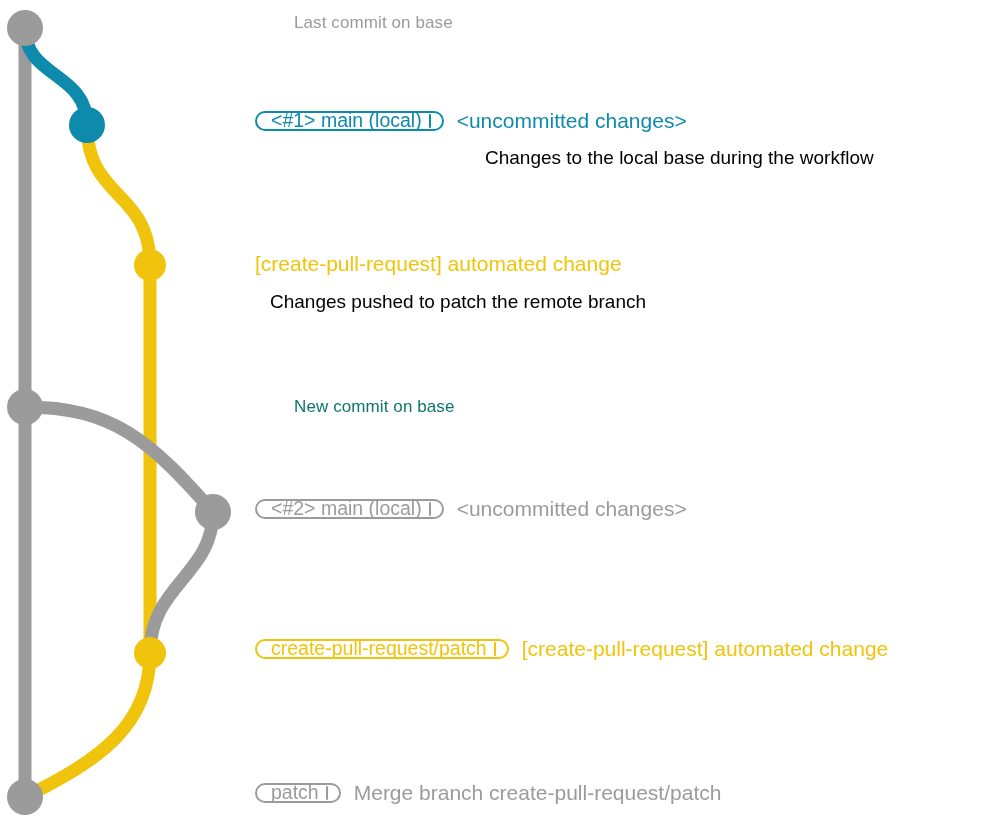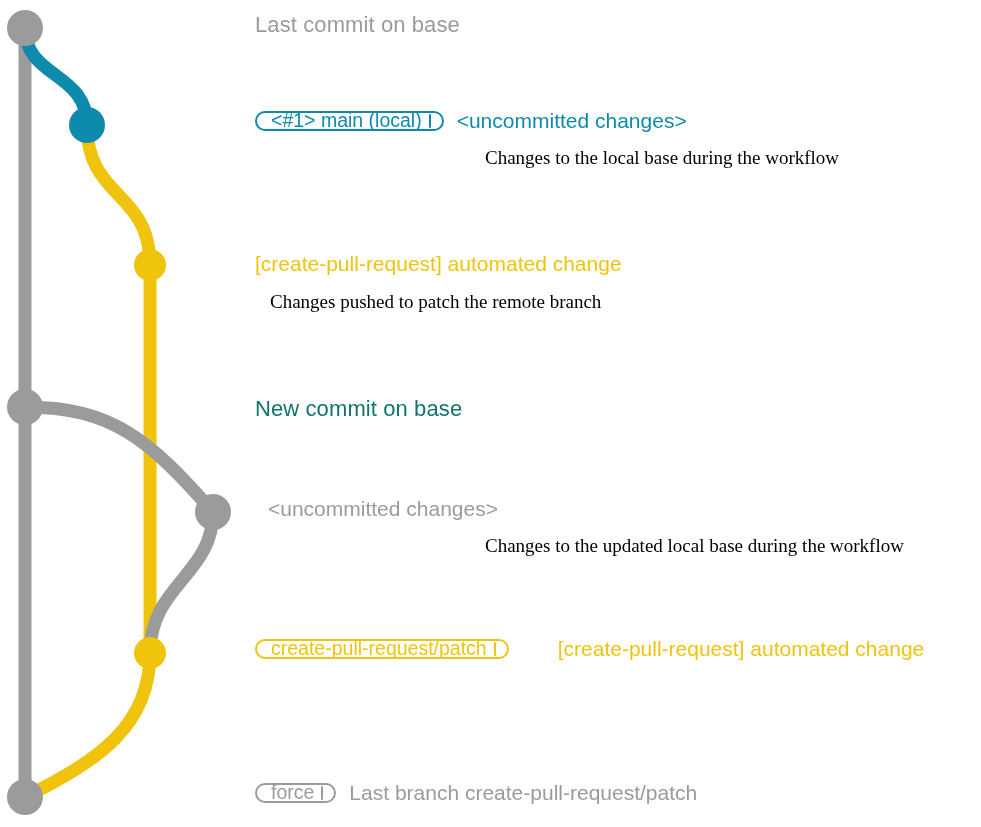--- a/index.html
+++ b/index.html
@@ -32,23 +32,24 @@
   .row {
     position: absolute;
     display: flex;
     align-items: center;
     white-space: nowrap;
   }
 
   
   .plain-label {
     font-family: "Liberation Sans", sans-serif;
-    font-size: 22px;
+    font-size: 17px;
     letter-spacing: 0.1px;
     line-height: 1;
+    margin-left: 39px;
   }
 
   
   .badge {
     position: relative;
     display: inline-flex;
     align-items: center;
     height: 20px;
     box-sizing: border-box;
     padding: 0 20px 0 14px;
@@ -72,21 +73,21 @@
   .subject {
     font-family: Liberation Sans, sans-serif;
     font-size: 21px;
     line-height: 1;
     margin-left: 13px;
   }
   .row.no-badge .subject { margin-left: 0; }
 
   .note {
     position: absolute;
-    font-family: Liberation Serif, serif;
+    font-family: Liberation Sans, sans-serif;
     font-size: 19px;
     color: #000000;
     line-height: 1;
     white-space: nowrap;
   }
 </style>
 </head>
 <body>
 
 <div id="stage">
@@ -138,33 +139,36 @@
   <div class="row no-badge" style="left:255px; top:253px;">
     <span class="subject" style="color: rgb(240, 196, 12);">[create-pull-request] automated change</span>
   </div>
   <div class="note" style="left:270px; top:292px;">Changes pushed to patch the remote branch</div>
 
   <div class="row no-badge" style="left:255px; top:398px;">
     <span class="plain-label" style="color: #0f766e;">New commit on base</span>
   </div>
 
   <div class="row" style="left:255px; top:498px;">
+    <span class="badge" style="color: rgb(155, 155, 155);">
+      <span class="badge-text">&lt;#2&gt; main (local)</span>
+      <span class="divider"></span>
+    </span>
     <span class="subject" style="color: rgb(155, 155, 155);">&lt;uncommitted changes&gt;</span>
   </div>
-  <div class="note" style="left:485px; top:536px;">Changes to the updated local base during the workflow</div>
 
-  <div class="row" style="left:255px; top:638px;gap:36px;">
+  <div class="row" style="left:255px; top:638px;">
     <span class="badge" style="color: rgb(240, 196, 12);">
       <span class="badge-text">create-pull-request/patch</span>
       <span class="divider"></span>
     </span>
     <span class="subject" style="color: rgb(240, 196, 12);">[create-pull-request] automated change</span>
   </div>
 
   <div class="row" style="left:255px; top:782px;">
     <span class="badge" style="color: rgb(155, 155, 155);">
-      <span class="badge-text">force</span>
+      <span class="badge-text">patch</span>
       <span class="divider"></span>
     </span>
-    <span class="subject" style="color: rgb(155, 155, 155);">Last branch create-pull-request/patch</span>
+    <span class="subject" style="color: rgb(155, 155, 155);">Merge branch create-pull-request/patch</span>
   </div>
 
 </div>
 
 </body></html>

